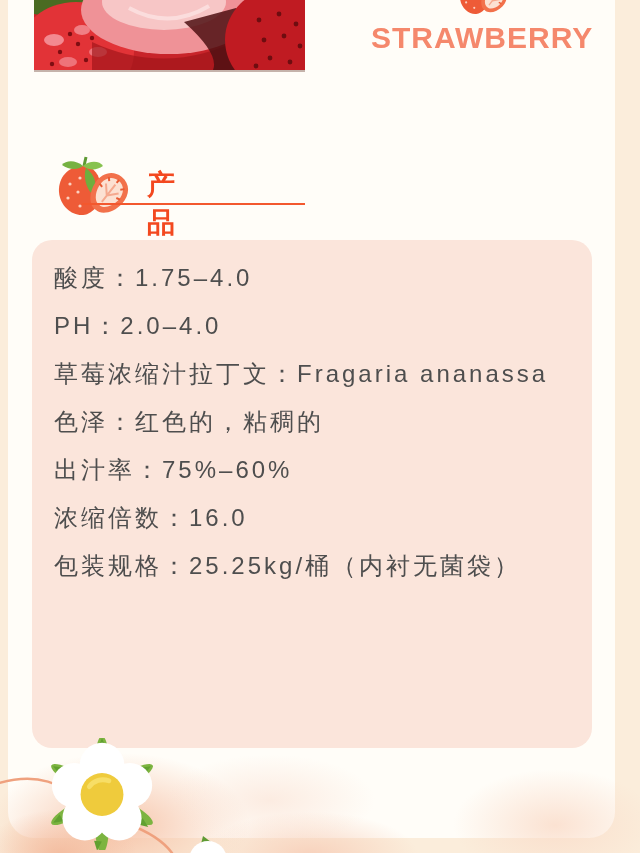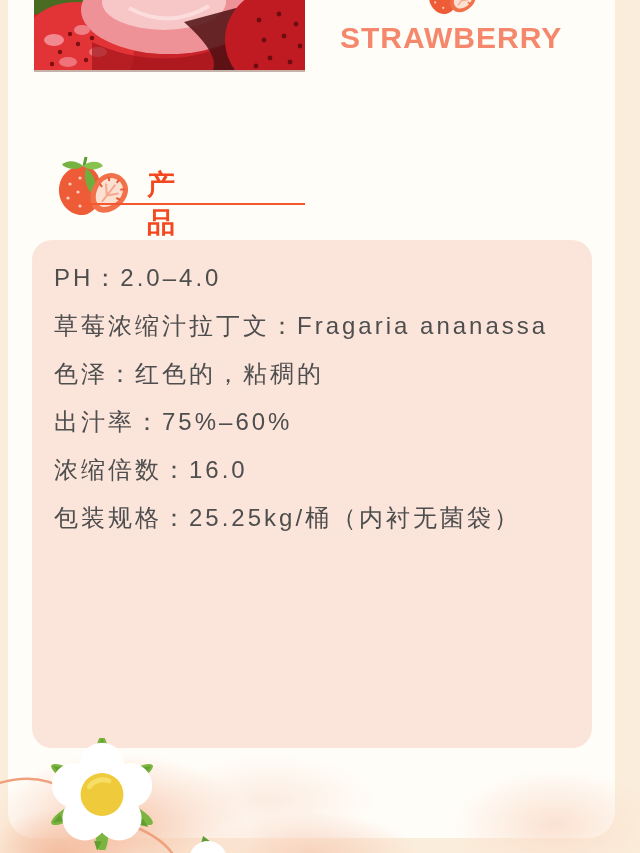--- a/index.html
+++ b/index.html
@@ -6,21 +6,21 @@
   body{width:640px;font-family:"Liberation Sans","DejaVu Sans",sans-serif;}
   .stage{position:relative;width:640px;height:853px;background:#FBEDDB;overflow:hidden;}
   
   .panel{position:absolute;left:8px;top:0;width:607px;height:838px;background:#FFFDF8;
          border-bottom-left-radius:26px;border-bottom-right-radius:26px;}
   
   .photo{position:absolute;left:34px;top:0;width:271px;height:72px;overflow:hidden;
          border-bottom:2px solid rgba(90,40,30,.35);box-sizing:border-box;}
   .photo svg{display:block;}
   
-  .brand{position:absolute;left:340px;top:0;width:220px;text-align:center;}
+  .brand{position:absolute;left:371px;top:0;width:220px;text-align:center;}
   .brand-icon{height:16px;overflow:hidden;display:flex;justify-content:center;}
   .brand-icon svg{margin-top:-26px;}
   .brand-word{margin-top:5px;font-size:30px;font-weight:bold;color:#F5886C;letter-spacing:1px;}
   
   .section-head{position:absolute;left:0;top:0;}
   .section-icon{position:absolute;left:50px;top:156px;}
   .section-title{position:absolute;left:147px;top:166px;font-size:28px;font-weight:bold;
                  color:#F3481F;letter-spacing:4px;}
   .section-underline{position:absolute;left:82px;top:203px;width:223px;height:2px;background:#F3582E;}
   
@@ -119,20 +119,21 @@
     <div class="section-icon">
       <svg width="80" height="62" viewBox="0 0 80 62">
           <use href="#strawb"></use>
         </svg>
     </div>
     <div class="section-title">产品特点</div>
     <div class="section-underline"></div>
   </div>
 
   <div class="spec-card">
+    <div class="spec-line">酸度：1.75–4.0</div>
     <div class="spec-line">PH：2.0–4.0</div>
     <div class="spec-line">草莓浓缩汁拉丁文：Fragaria ananassa</div>
     <div class="spec-line">色泽：红色的，粘稠的</div>
     <div class="spec-line">出汁率：75%–60%</div>
     <div class="spec-line">浓缩倍数：16.0</div>
     <div class="spec-line">包装规格：25.25kg/桶（内衬无菌袋）</div>
   </div>
 
   <div class="deco">
     <div class="blob blob-a"></div>

